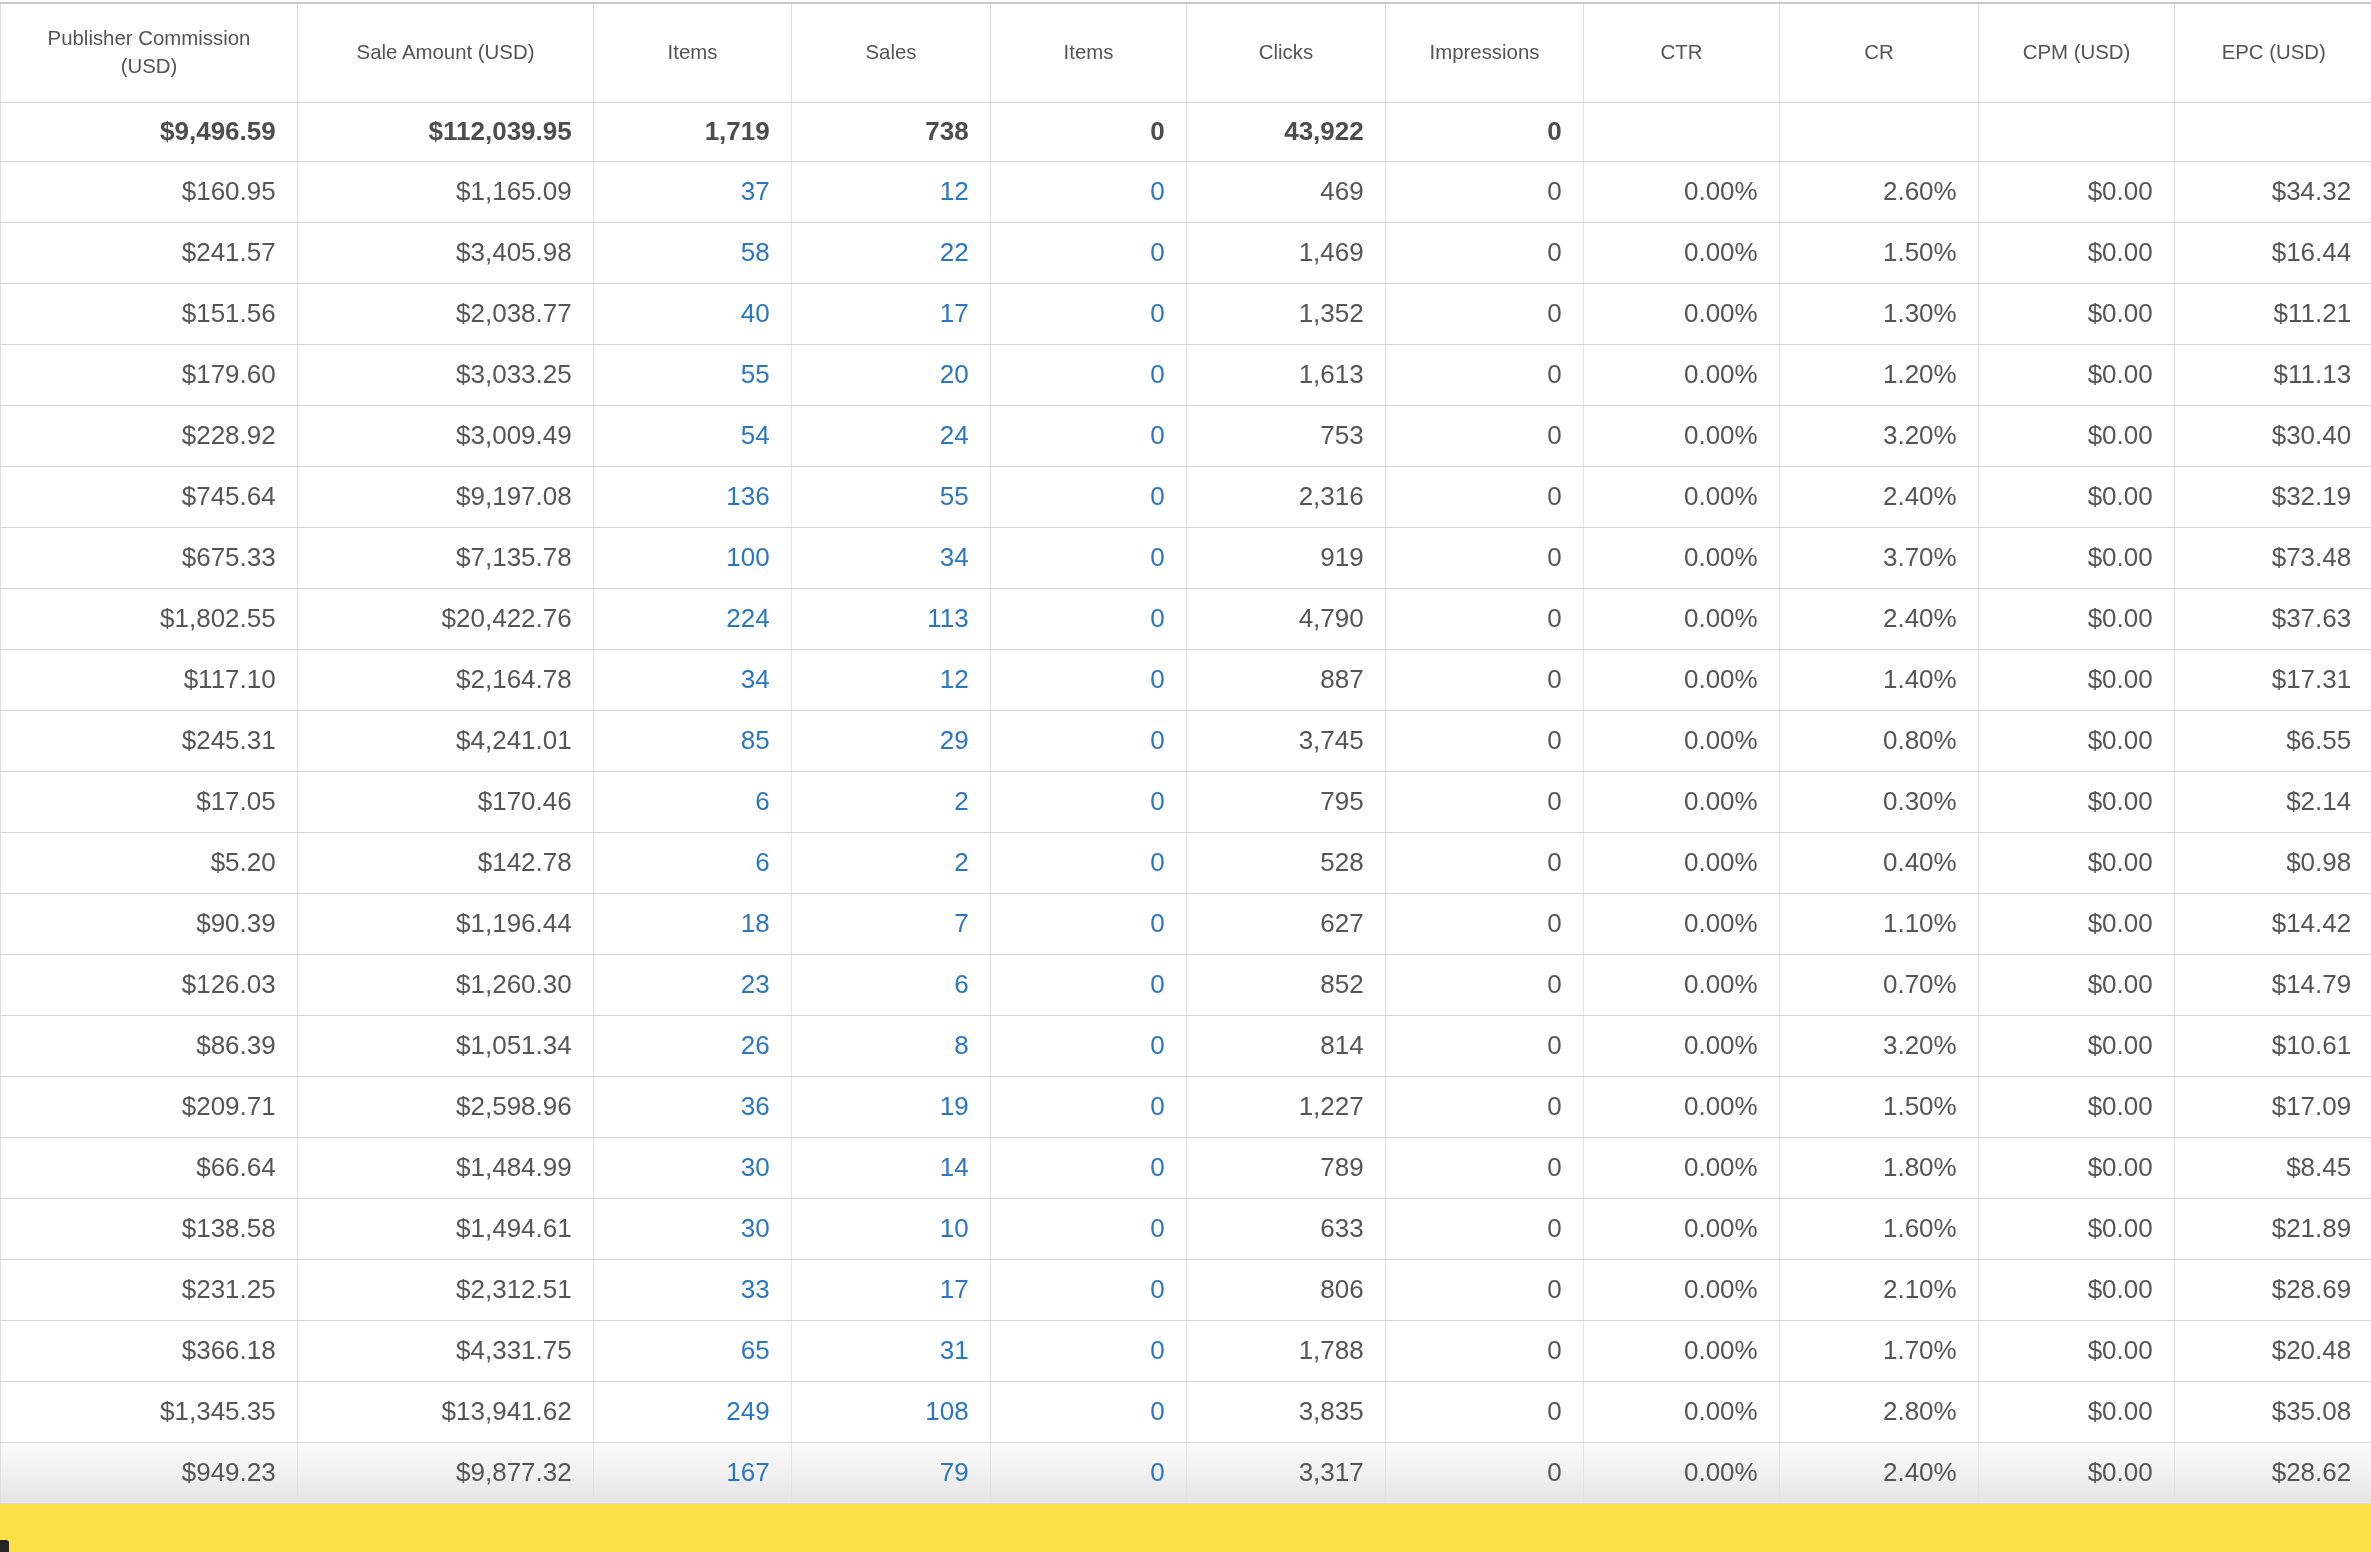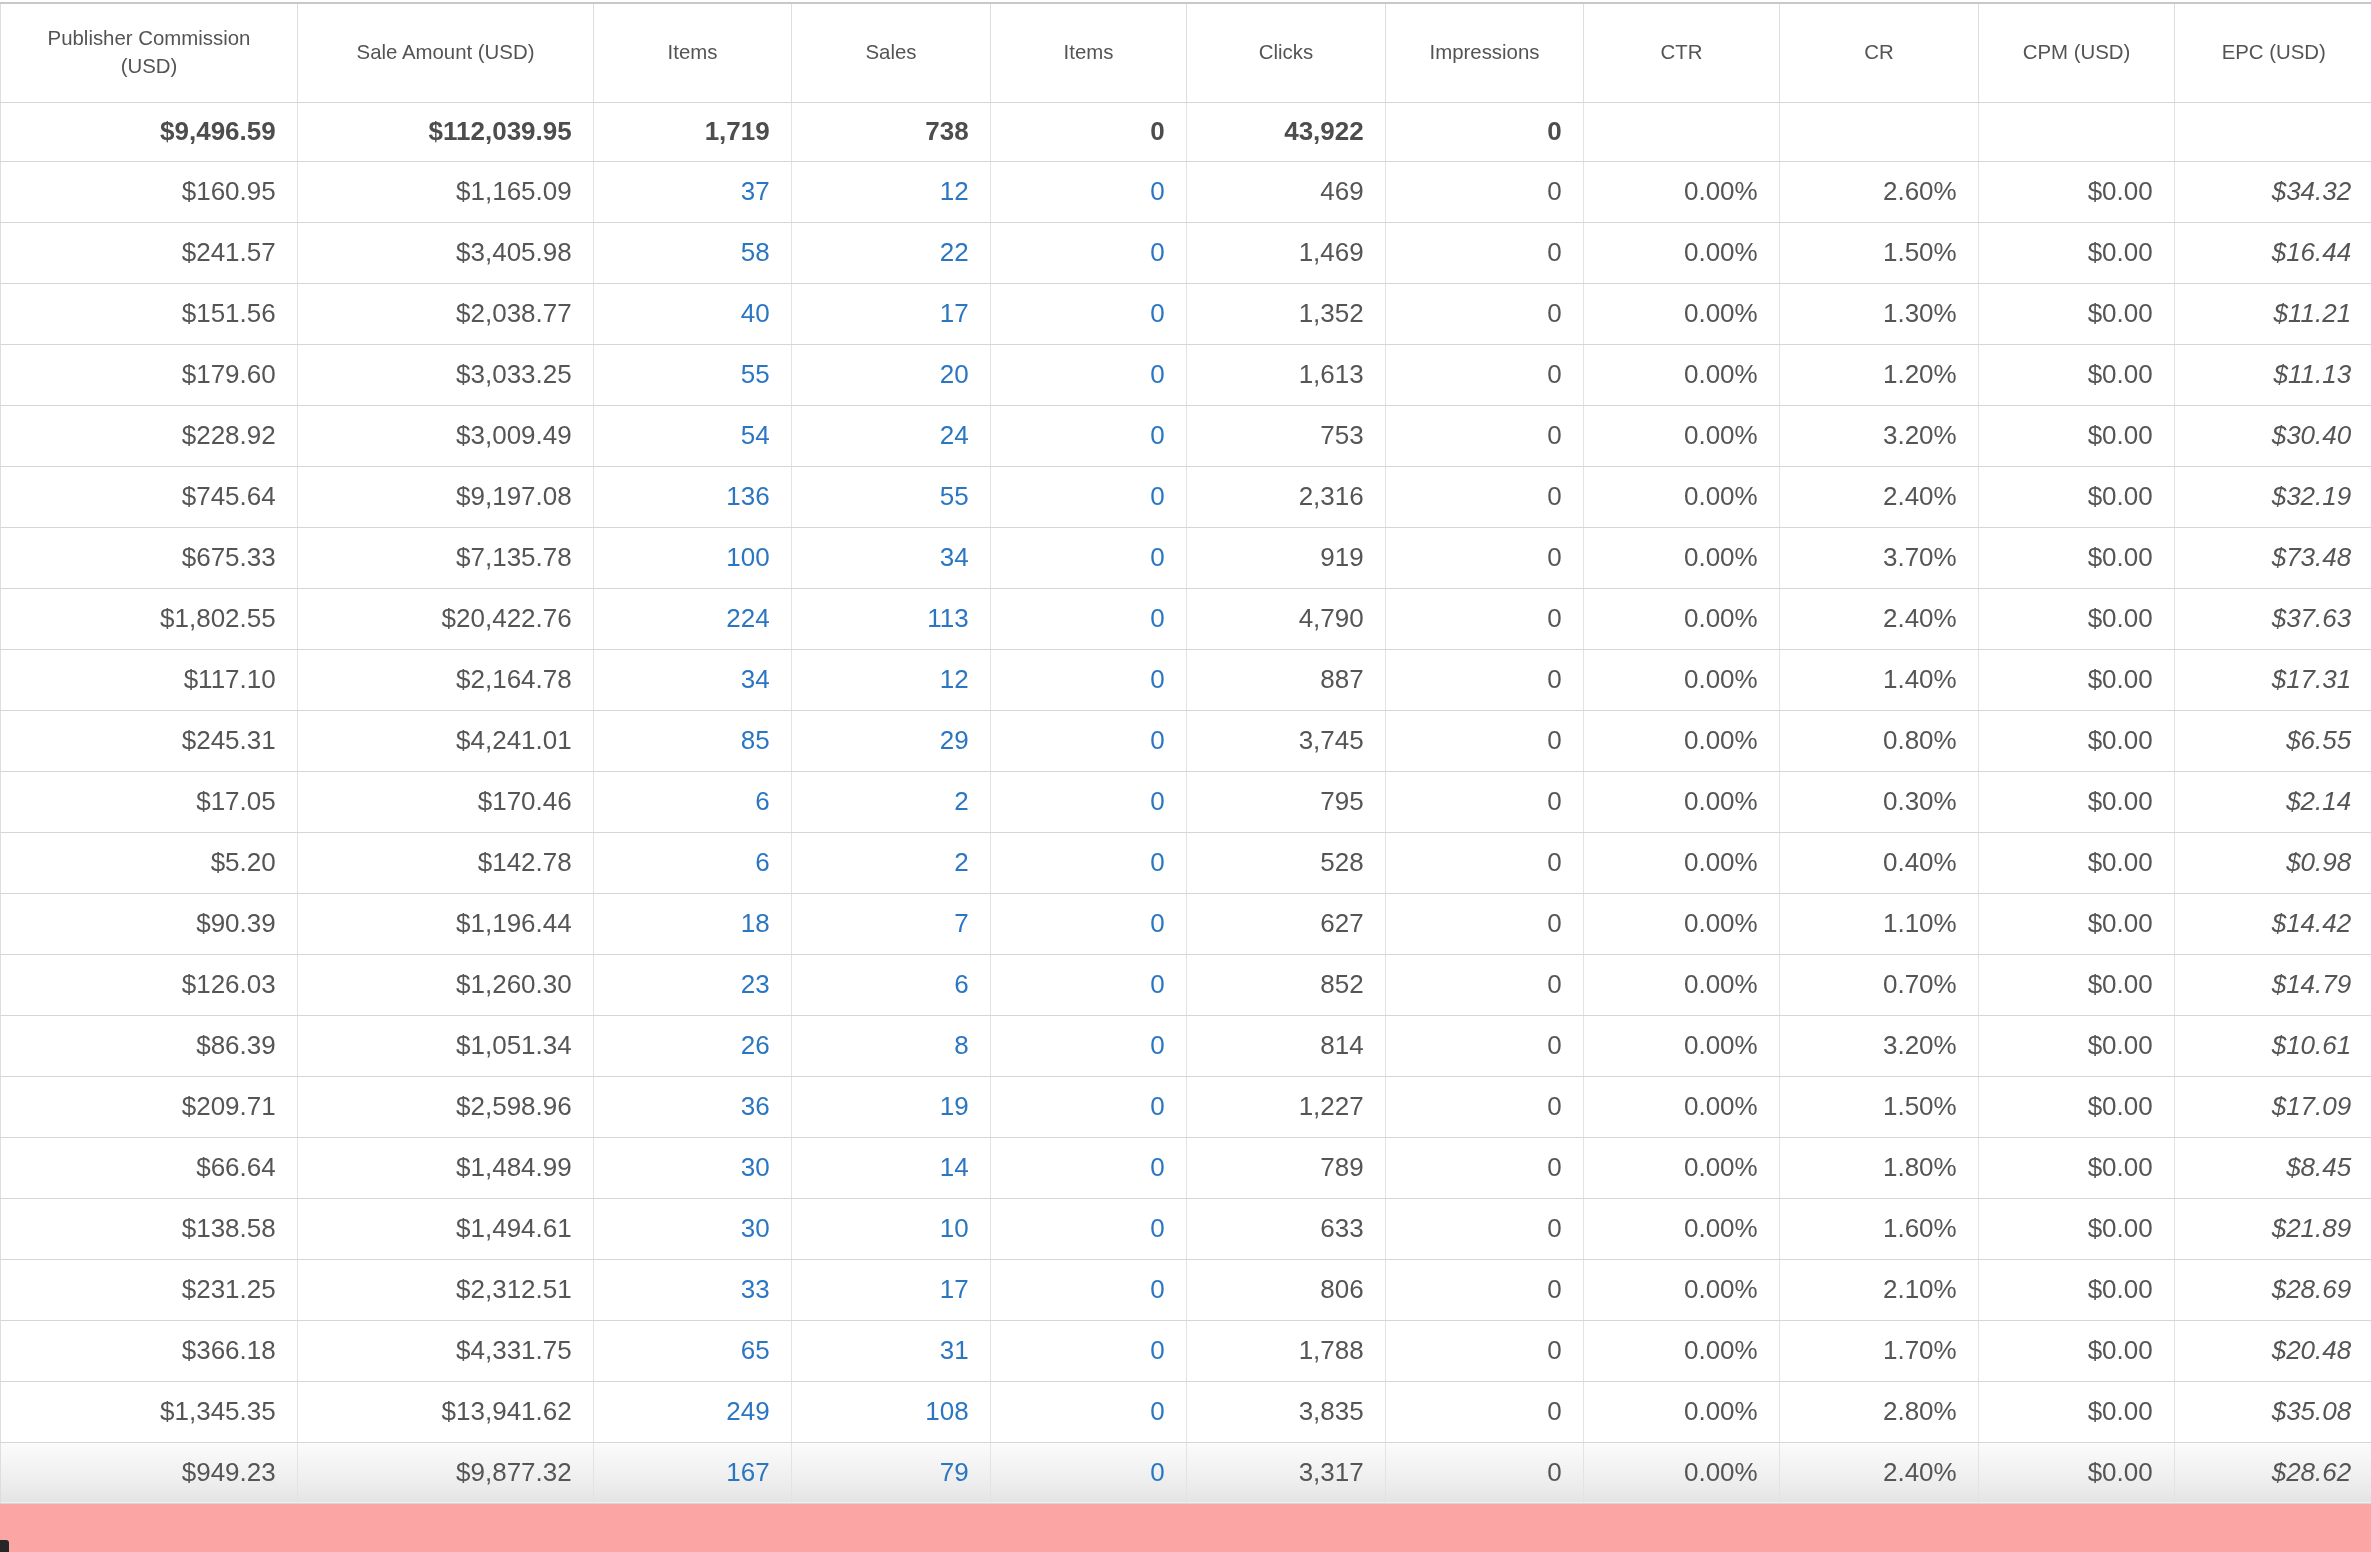--- a/index.html
+++ b/index.html
@@ -6,21 +6,21 @@
     margin: 0;
     padding: 0;
     background: #ffffff;
     font-family: "Liberation Sans", "DejaVu Sans", sans-serif;
   }
   .viewport {
     position: relative;
     width: 2372px;
     height: 1553px;
     overflow: hidden;
-    background: #fca5a5;
+    background: #fde047;
   }
   
   .top-sliver {
     height: 1.9px;
     background: #ffffff;
   }
   table.report {
     border-collapse: collapse;
     table-layout: fixed;
     width: 2372px;
@@ -50,21 +50,21 @@
     text-align: right;
     vertical-align: middle;
     font-size: 26px;
     color: #555555;
     padding: 0 21.3px 0 7.8px;
     border-right: 1px solid #e3e3e3;
     border-bottom: 1px solid #d6d6d6;
     background: #ffffff;
     white-space: nowrap;
   }
-  tbody td:last-child { border-right: none; font-style: italic; }
+  tbody td:last-child { border-right: none; }
   tr.totals-row td {
     font-weight: 700;
     color: #4d4d4d;
     height: 58px;
   }
   td.link {
     color: #2b76c2;
     cursor: pointer;
   }
   

